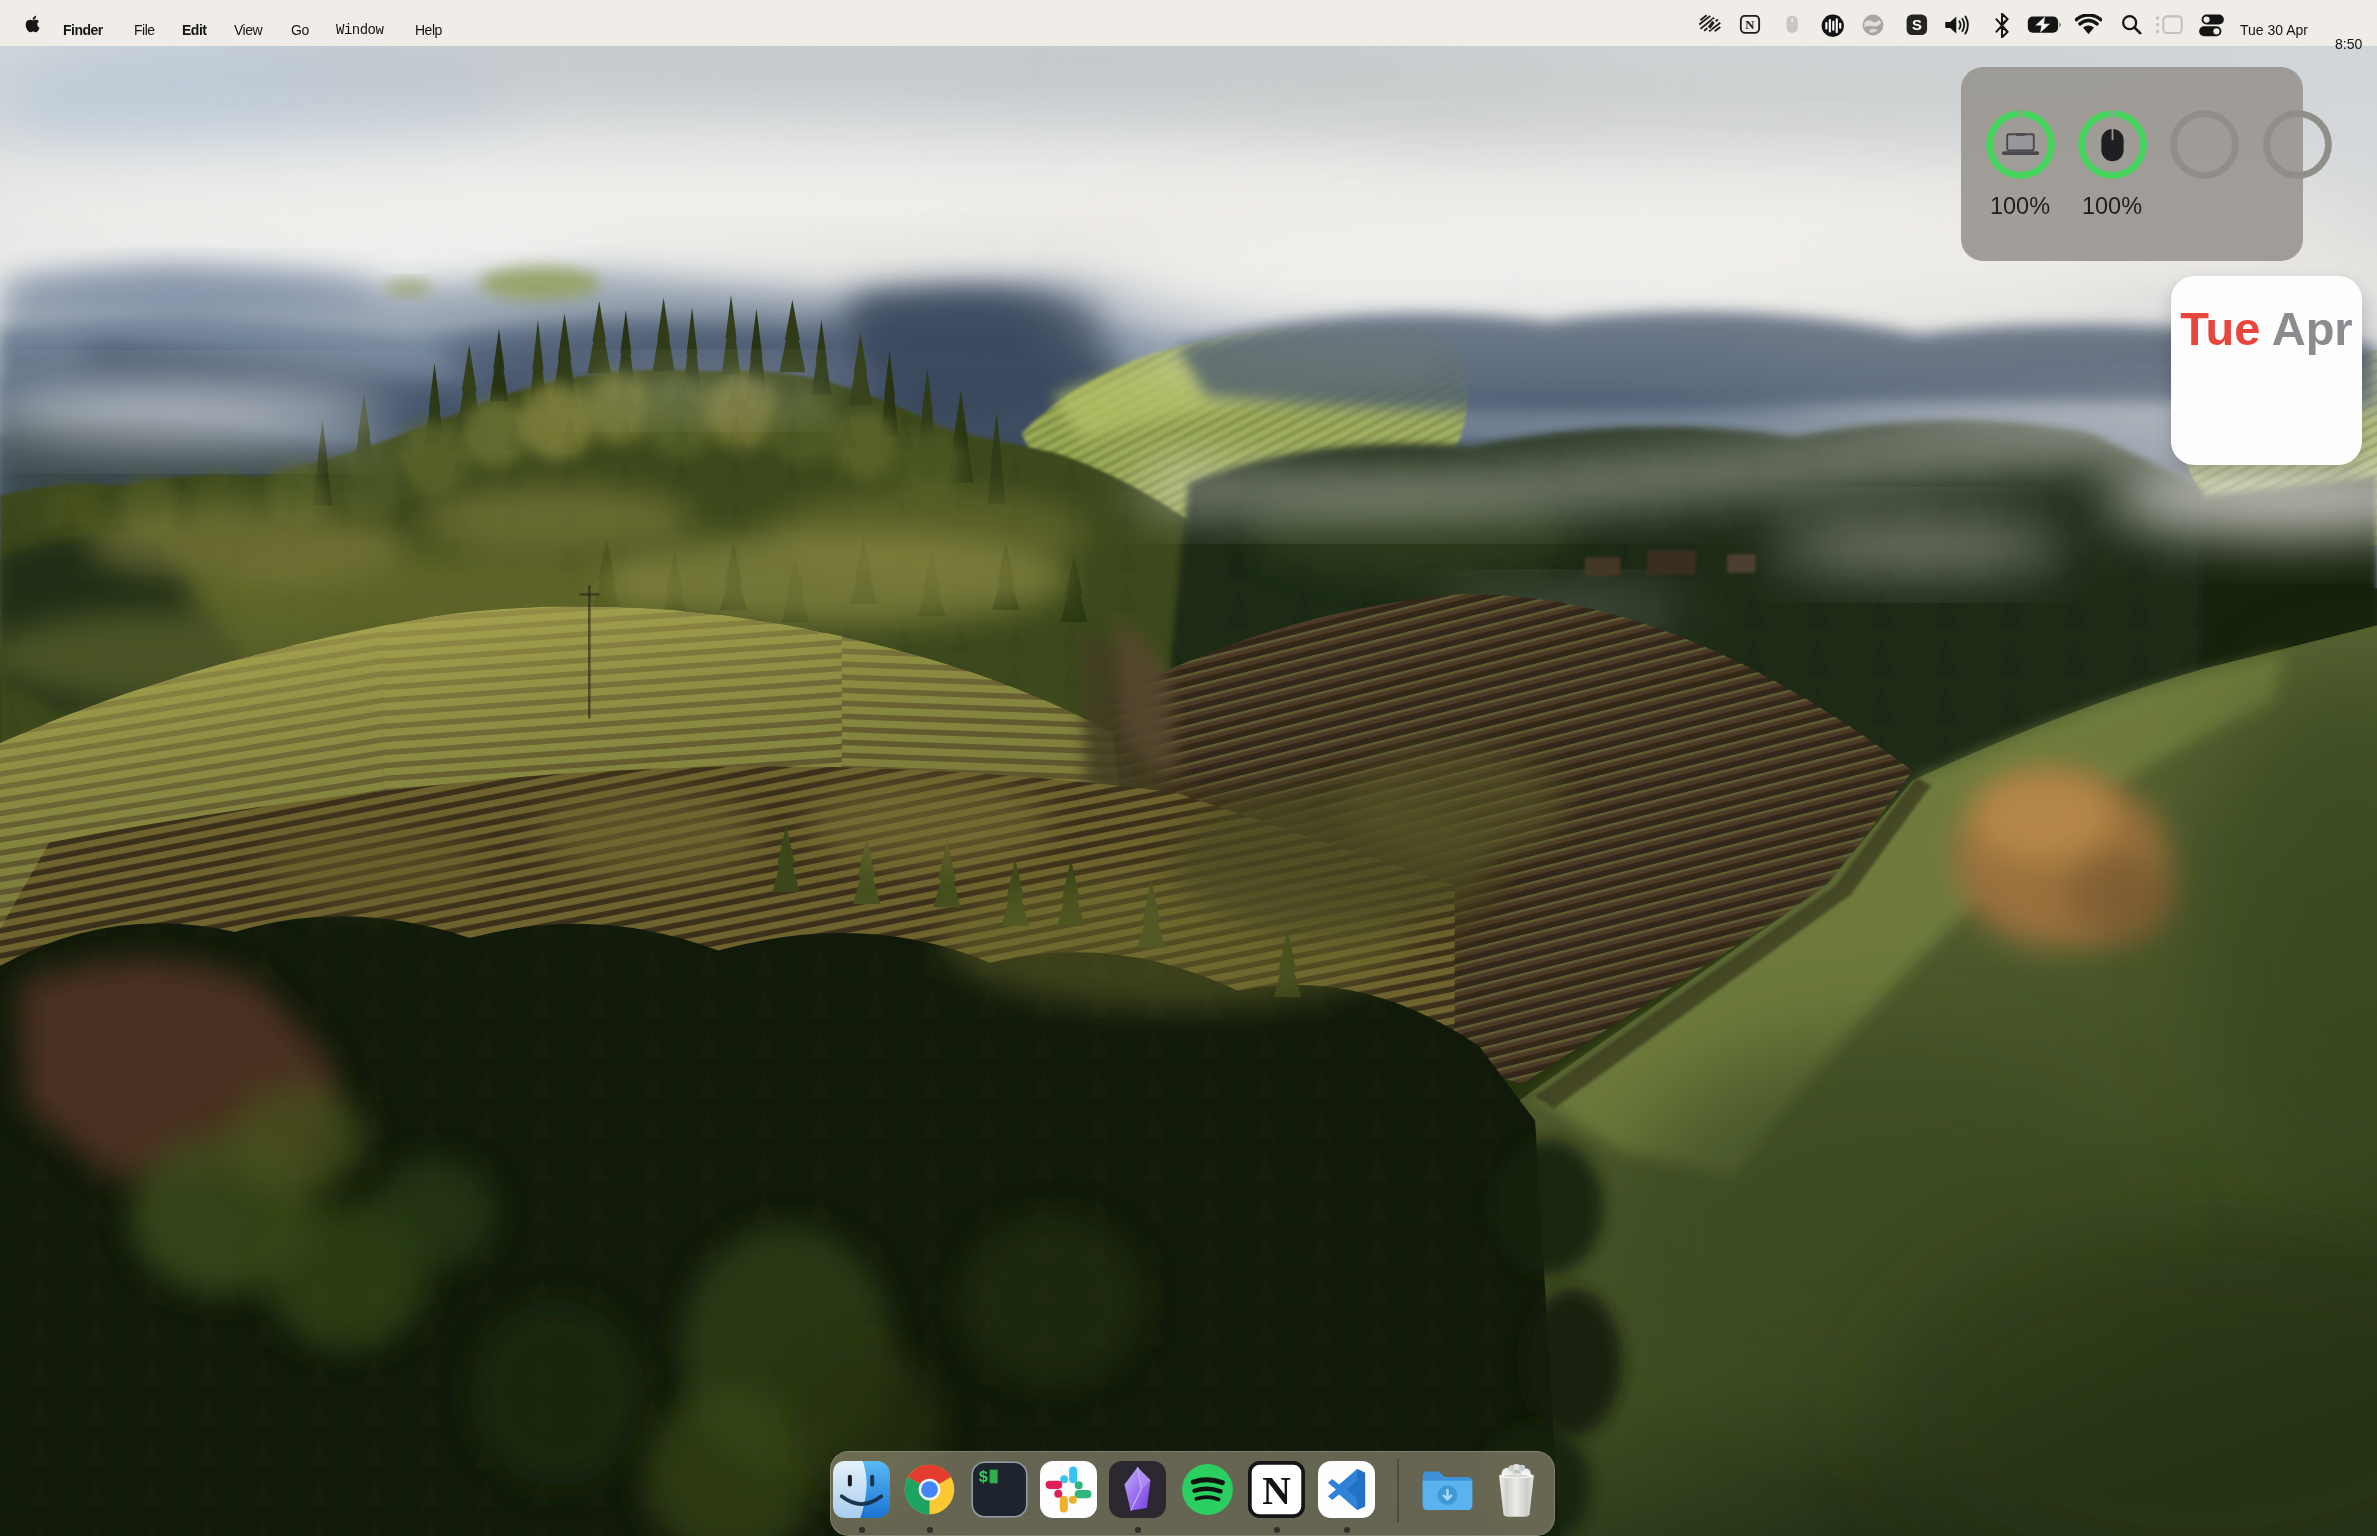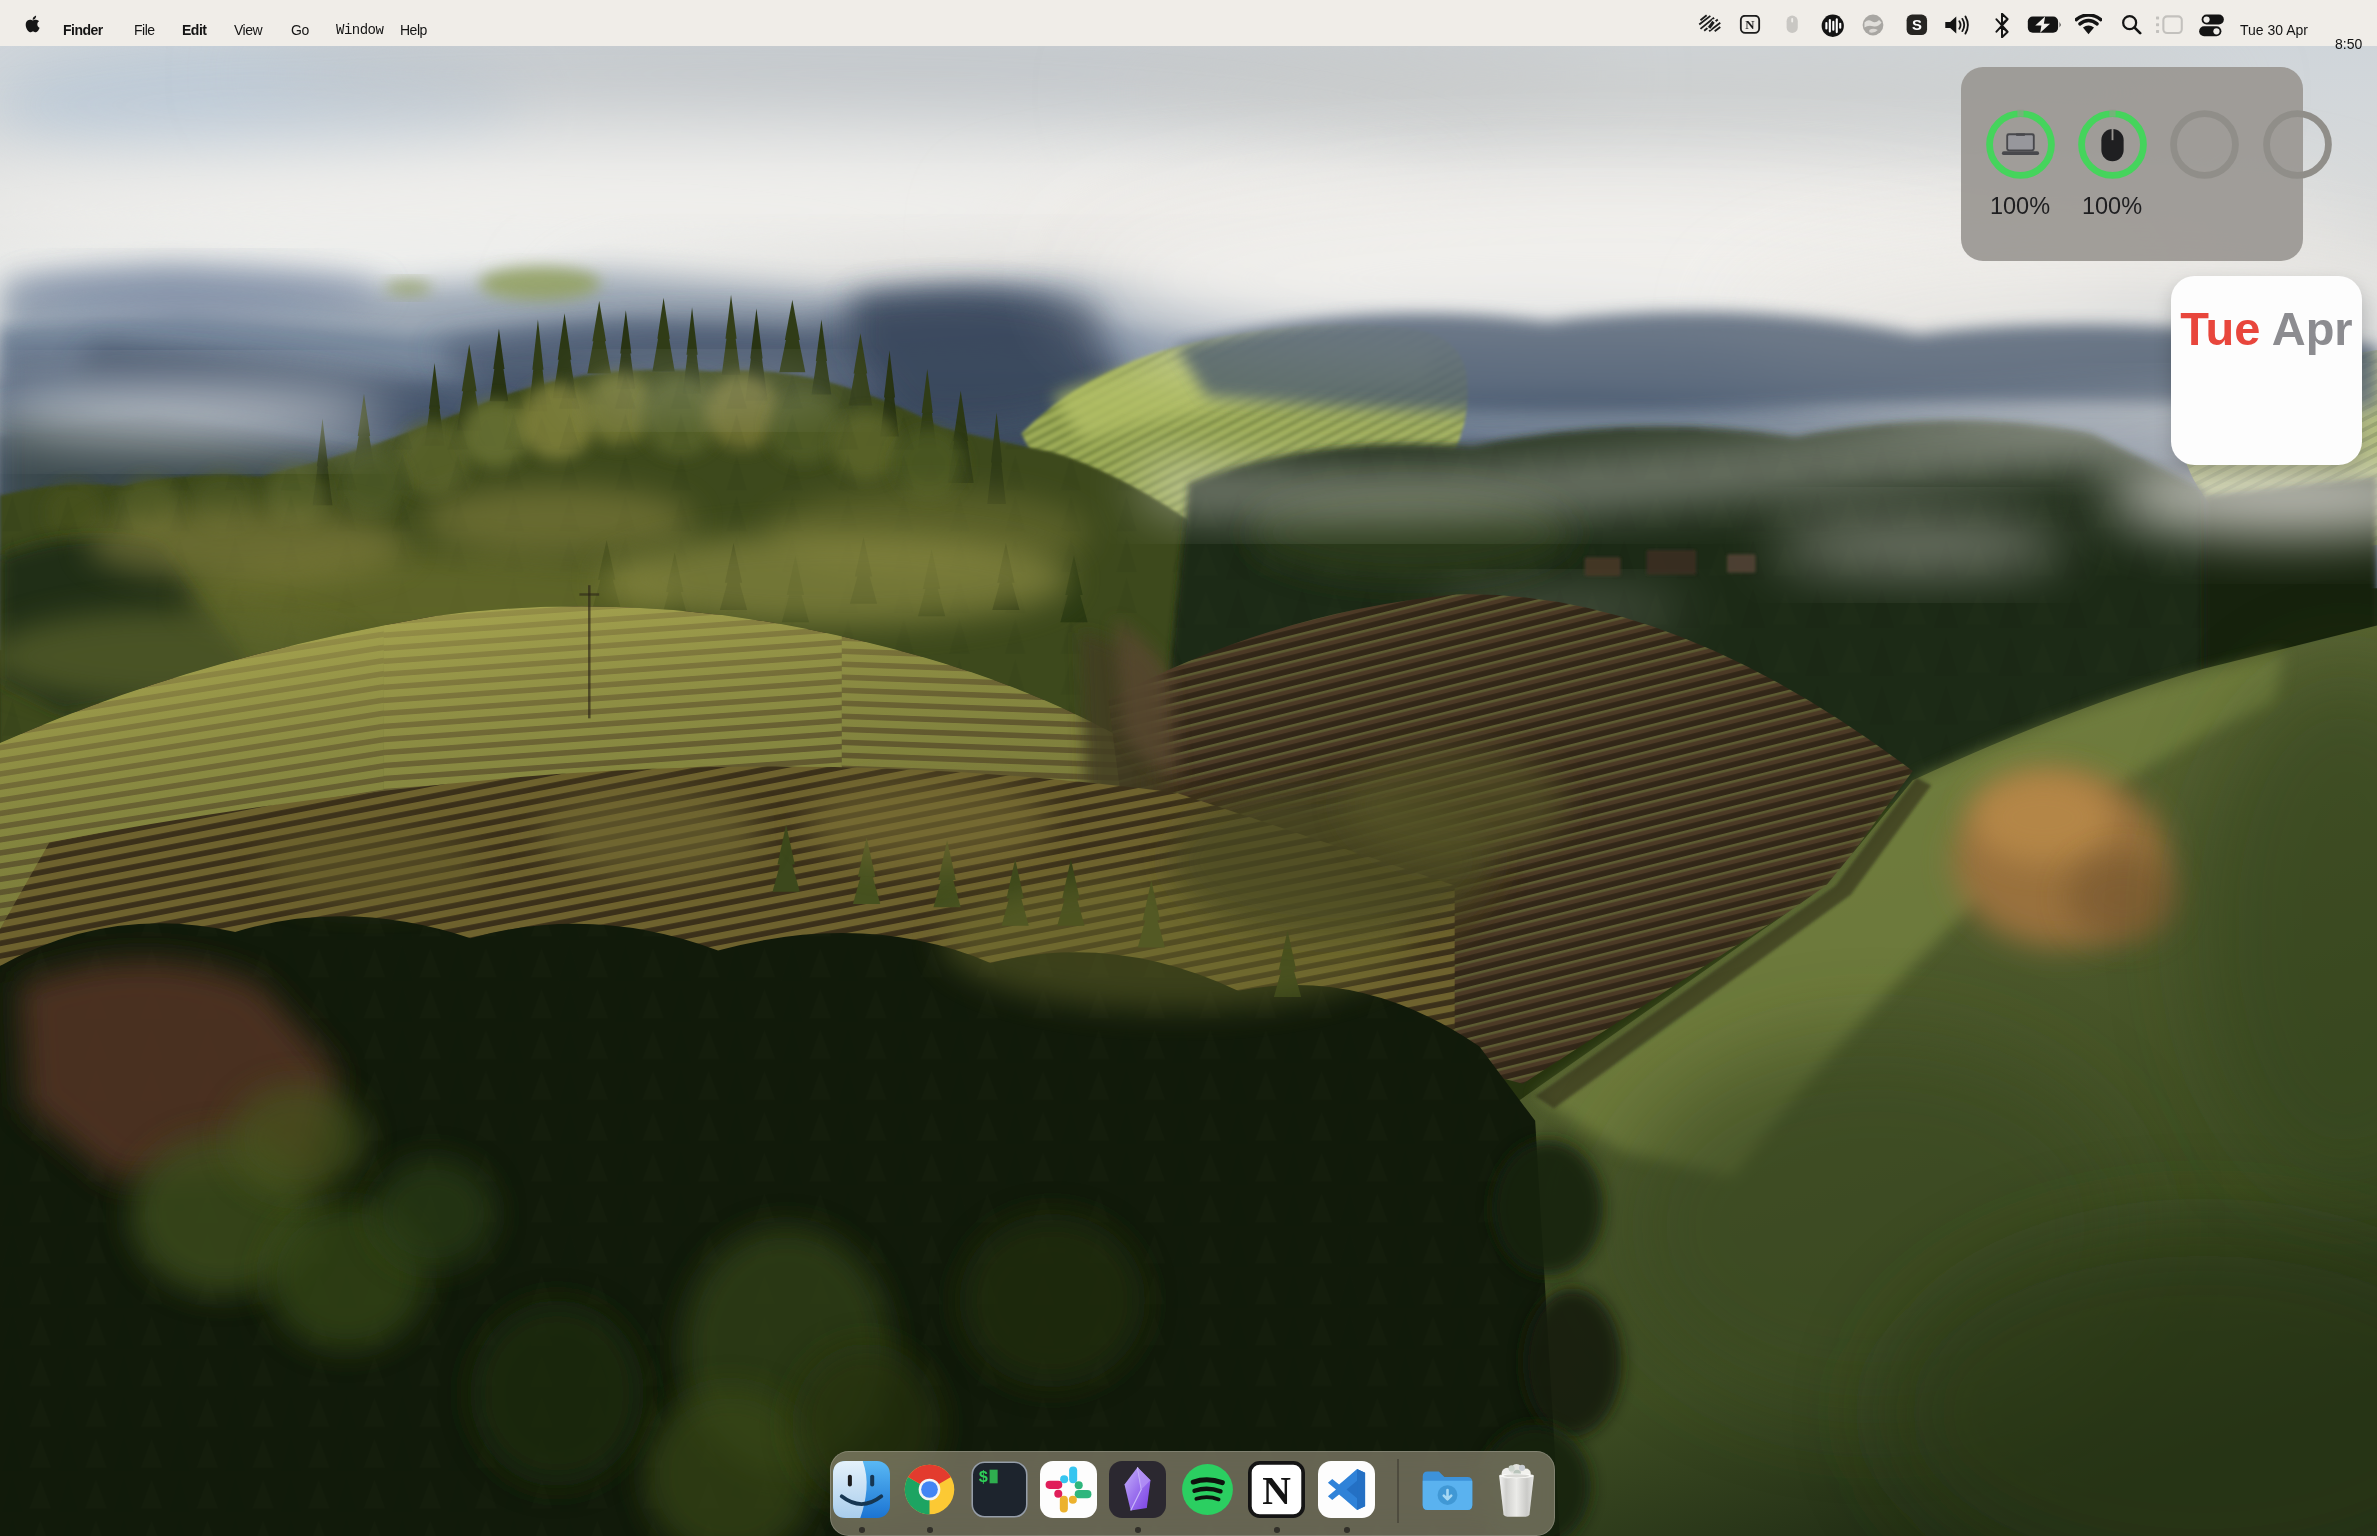--- a/index.html
+++ b/index.html
@@ -302,21 +302,21 @@
 <div id="menubar">
   <svg style="position:absolute;left:24px;top:11.8px" width="17.3" height="23" viewBox="0 0 170 200">
     <path fill="#161616" d="M150.37 150.25c-2.45 5.66-5.35 10.87-8.71 15.66-4.58 6.53-8.33 11.05-11.22 13.56-4.48 4.12-9.28 6.23-14.42 6.35-3.69 0-8.14-1.05-13.32-3.18-5.2-2.12-9.97-3.17-14.34-3.17-4.58 0-9.49 1.05-14.75 3.17-5.26 2.13-9.5 3.24-12.74 3.35-4.93.21-9.84-1.96-14.75-6.52-3.13-2.73-7.04-7.41-11.73-14.04-5.03-7.08-9.17-15.29-12.41-24.65-3.47-10.11-5.21-19.9-5.21-29.38 0-10.86 2.35-20.22 7.05-28.07 3.69-6.3 8.6-11.27 14.75-14.92s12.79-5.51 19.95-5.63c3.92 0 9.05 1.21 15.43 3.59 6.36 2.39 10.45 3.6 12.24 3.6 1.34 0 5.88-1.42 13.57-4.24 7.28-2.62 13.42-3.7 18.45-3.28 13.63 1.1 23.87 6.47 30.68 16.15-12.19 7.39-18.22 17.73-18.1 31 .11 10.34 3.86 18.94 11.23 25.77 3.34 3.17 7.07 5.62 11.22 7.36-.9 2.61-1.85 5.11-2.86 7.51zM119.11 27.24c0 8.1-2.96 15.67-8.86 22.67-7.12 8.32-15.73 13.13-25.07 12.38a25.22 25.22 0 0 1-.19-3.07c0-7.78 3.39-16.1 9.4-22.91 3-3.45 6.82-6.31 11.45-8.6 4.62-2.25 8.99-3.5 13.1-3.74.12 1.08.17 2.17.17 3.27z"></path>
   </svg>
   <span class="m" style="left:63px;font-weight:bold;">Finder</span>
   <span class="m" style="left:134px;">File</span>
   <span class="m" style="left:182px;font-weight:bold;">Edit</span>
   <span class="m" style="left:234px;">View</span>
   <span class="m" style="left:291px;">Go</span>
   <span class="m" style="left:336px;font-family:Liberation Mono, monospace;">Window</span>
-  <span class="m" style="left:400px;">Help</span>
+  <span class="m" style="left:415px;">Help</span>
 
   <svg style="position:absolute;left:1698px;top:14.2px" width="23.5" height="18.6" viewBox="0 0 38 30">
     <g stroke="#1d1d1d" stroke-width="3" fill="none">
       <path d="M4,10 L14,2 M2,17 L20,3 M4,24 L26,6 M10,27 L32,9 M18,28 L36,14 M27,28 L36,21"></path>
     </g>
     <path d="M14,22 L24,8 L30,13 L20,26 Z" fill="#efede9"></path>
     <path d="M16,21 L23,11 L27,14 L20,24 Z" fill="#1d1d1d"></path>
   </svg>
   <svg style="position:absolute;left:1739px;top:15px" width="22" height="18.6" viewBox="0 0 36 30">
     <rect x="3" y="1" width="30" height="28" rx="7" fill="none" stroke="#1c1c1c" stroke-width="3"></rect>

